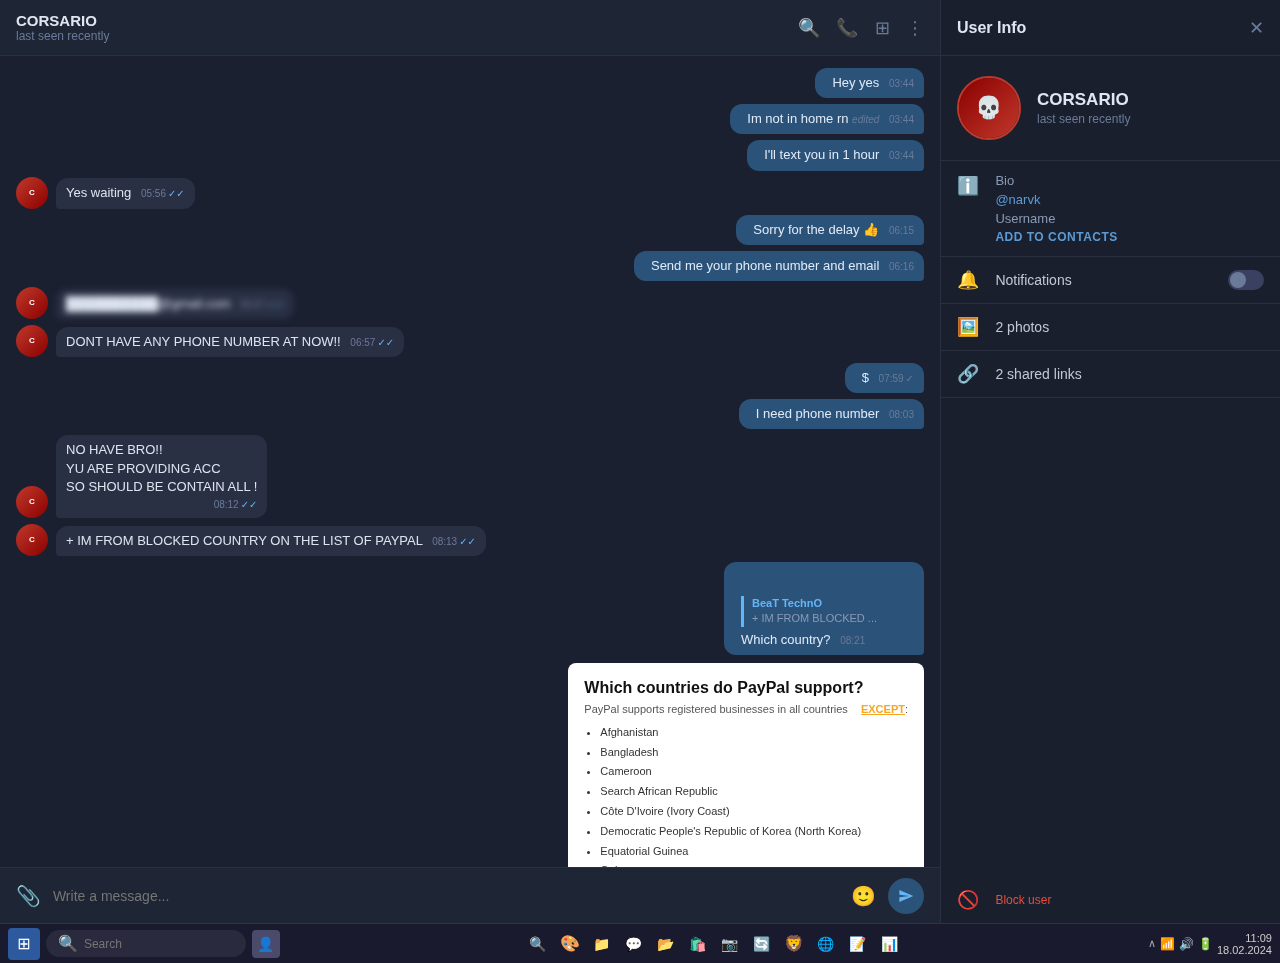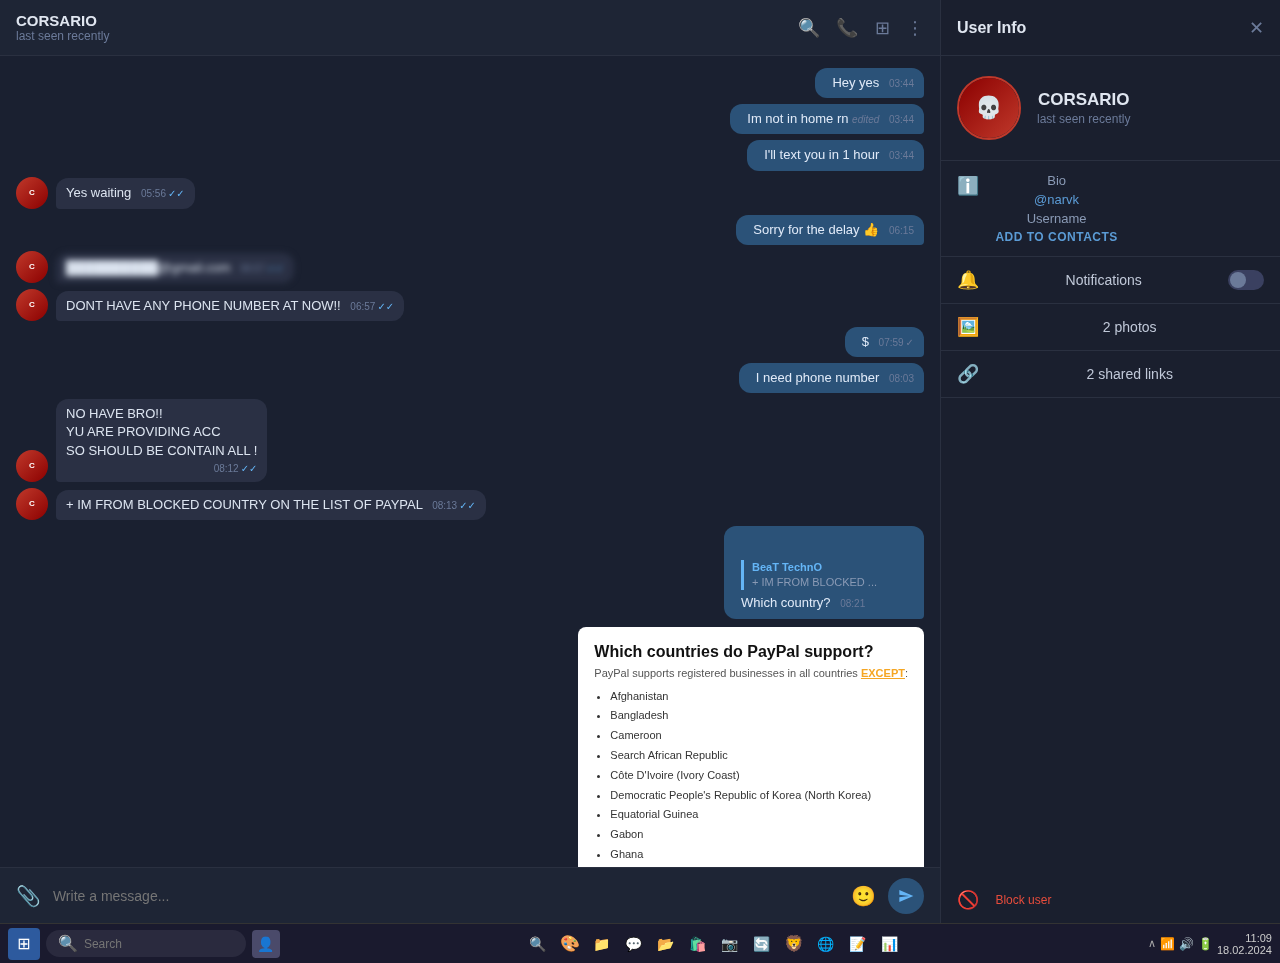--- a/index.html
+++ b/index.html
@@ -70,31 +70,31 @@
 
     
     .reply-block { border-left: 3px solid #64b5f6; padding-left: 8px; margin-bottom: 4px; font-size: 11px; }
     .reply-name { color: #64b5f6; font-weight: 600; margin-top: 28px; }
     .reply-text { color: #8a9ab5; }
 
     
     .paypal-card { background: white; border-radius: 8px; padding: 16px; max-width: 370px; color: #333; margin-top: 4px; }
     .paypal-title { font-size: 16px; font-weight: bold; color: #111; margin-bottom: 6px; }
     .paypal-sub { font-size: 11px; color: #555; margin-bottom: 8px; }
-    .paypal-except { color: #f5a623; text-decoration: underline; font-weight: 600; }
+    .paypal-except { color: #f5a623; text-decoration: underline; font-weight: 600; margin-left: 10px; }
     .paypal-list { padding-left: 16px; font-size: 11px; color: #333; line-height: 1.8; }
 
     
     .message-input-bar { height: 56px; background: #1e2535; border-top: 1px solid #2a3040; display: flex; align-items: center; padding: 0 16px; gap: 12px; }
     .input-field { flex: 1; background: transparent; border: none; color: #c0c8d8; font-size: 14px; outline: none; }
     .emoji-btn { color: #6b7a99; font-size: 20px; cursor: pointer; }
     .send-btn { width: 36px; height: 36px; background: #2b5278; border-radius: 50%; display: flex; align-items: center; justify-content: center; cursor: pointer; color: #64b5f6; font-size: 16px; }
 
     
-    .user-info-panel { width: 340px; background: #1a1f2e; border-left: 1px solid #2a3040; display: flex; flex-direction: column; text-align: center; }
+    .user-info-panel { width: 340px; background: #1a1f2e; border-left: 1px solid #2a3040; display: flex; flex-direction: column; }
     .user-info-header { height: 56px; display: flex; align-items: center; justify-content: space-between; padding: 0 16px; border-bottom: 1px solid #2a3040; }
     .user-info-title { font-size: 16px; font-weight: 600; color: #e0e6f0; }
     .close-btn { color: #6b7a99; cursor: pointer; font-size: 18px; }
 
     
     .profile-section { padding: 20px 16px; display: flex; align-items: center; gap: 16px; border-bottom: 1px solid #2a3040; }
     .profile-avatar { width: 64px; height: 64px; border-radius: 50%; background: #e74c3c; display: flex; align-items: center; justify-content: center; font-size: 18px; font-weight: bold; color: white; border: 2px solid #c0392b; overflow: hidden; flex-shrink: 0; }
     .profile-name { font-size: 17px; font-weight: 700; color: #e0e6f0; }
     .profile-status { font-size: 12px; color: #6b7a99; margin-top: 2px; }
 
@@ -175,20 +175,26 @@
         </div>
       </div>
 
       <div class="msg-row outgoing">
         <div class="bubble outgoing">
           <span>Sorry for the delay 👍</span>
           <span class="msg-time">06:15</span>
         </div>
       </div>
 
+      <div class="msg-row outgoing">
+        <div class="bubble outgoing">
+          <span>Send me your phone number and email</span>
+          <span class="msg-time">06:16</span>
+        </div>
+      </div>
 
       <div class="msg-row">
         <div class="avatar" style="background:linear-gradient(135deg,#c0392b,#8b0000); font-size:8px;">C</div>
         <div class="bubble incoming email-blur">
           <span>██████████@gmail.com</span>
           <span class="msg-time"> 06:57 <span class="checkmarks">✓✓</span></span>
         </div>
       </div>
 
       <div class="msg-row">

